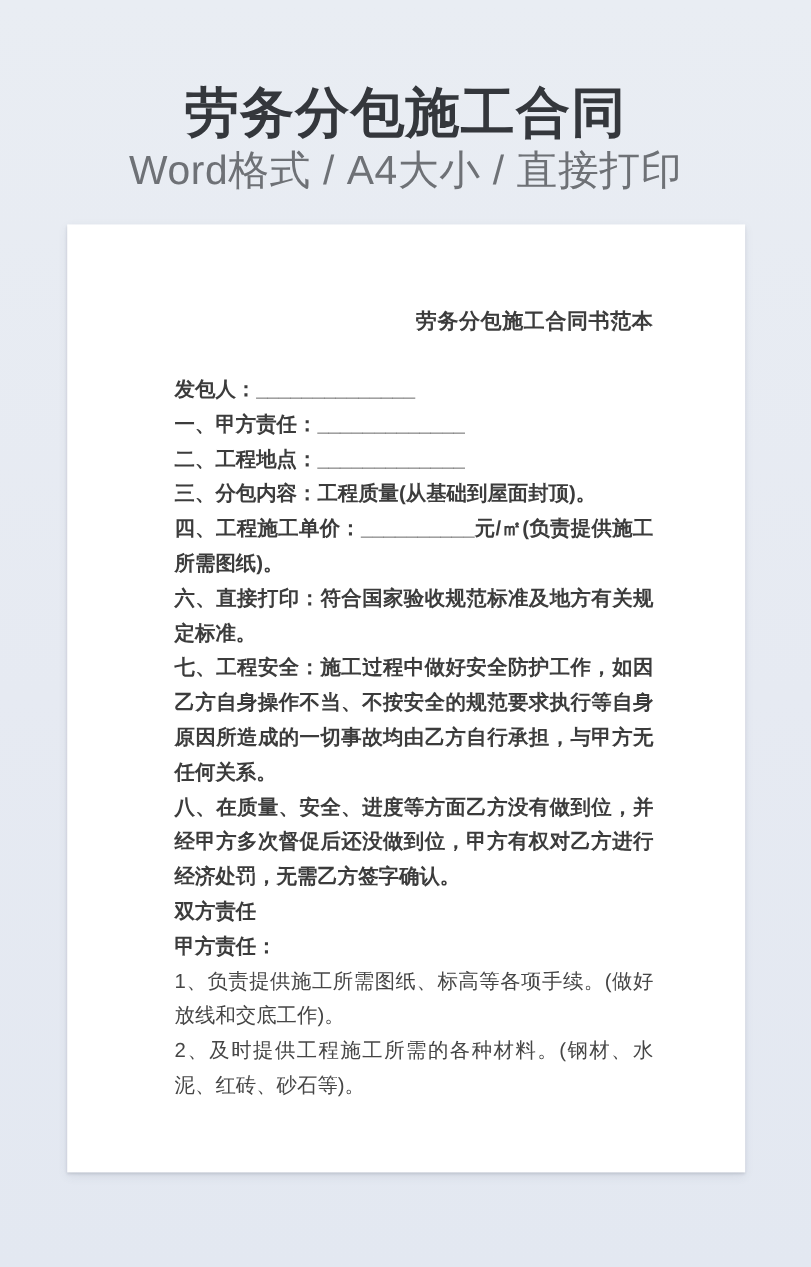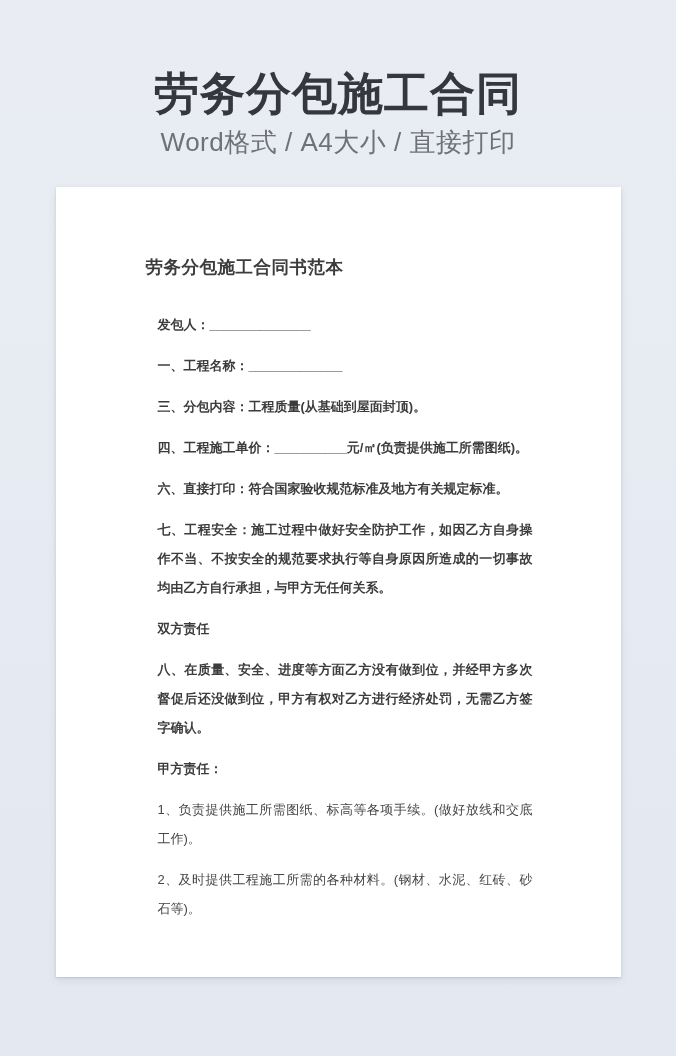--- a/index.html
+++ b/index.html
@@ -23,47 +23,47 @@
   .header h1 {
     margin: 0;
     font-size: 45px;
     line-height: 48px;
     font-weight: 800;
     letter-spacing: 1px;
     color: var(--title-color, #34373c);
   }
   .header .subtitle {
     margin: 7px 0 0 0;
-    font-size: 26px;
+    font-size: 34px;
     line-height: 34px;
     font-weight: 400;
     color: var(--subtitle-color, #6e7176);
     letter-spacing: 0.5px;
   }
   .sheet {
     box-sizing: border-box;
     width: 565px;
     height: 790px;
     margin: 28px auto 0 auto;
     background: var(--sheet-color, #ffffff);
     box-shadow: 0 1px 2px rgba(70, 80, 100, 0.18), 0 3px 8px rgba(70, 80, 100, 0.10);
     padding: 70px 76px 0 90px;
   }
   .doc-title {
     margin: 0 0 33px 0;
-    text-align: left;
+    text-align: right;
     font-size: 17.5px;
     line-height: 20px;
     font-weight: 700;
     color: var(--body-bold-color, #2f2f2f);
     letter-spacing: 0.5px;
   }
   .doc-body p {
-    margin: 12px;
-    font-size: 13px;
+    margin: 0;
+    font-size: 17px;
     line-height: 29px;
     text-align: justify;
     color: var(--body-bold-color, #3c3c3c);
   }
   .doc-body p.bold { font-weight: 700; }
   .doc-body p.regular {
     font-weight: 400;
     color: var(--body-regular-color, #464646);
   }
   .blank {
@@ -77,25 +77,26 @@
 <div class="canvas">
   <header class="header">
     <h1>劳务分包施工合同</h1>
     <p class="subtitle">Word格式 / A4大小 / 直接打印</p>
   </header>
 
   <main class="sheet">
     <h2 class="doc-title">劳务分包施工合同书范本</h2>
     <div class="doc-body" id="doc-body">
         <p class="bold"><span>发包人：</span><span class="blank">______________</span></p>
-        <p class="bold"><span>一、工程名称：</span><span class="blank">_____________</span></p>
+        <p class="bold"><span>一、甲方责任：</span><span class="blank">_____________</span></p>
+        <p class="bold"><span>二、工程地点：</span><span class="blank">_____________</span></p>
         <p class="bold"><span>三、分包内容：工程质量(从基础到屋面封顶)。</span></p>
         <p class="bold"><span>四、工程施工单价：</span><span class="blank">__________</span><span>元/㎡(负责提供施工所需图纸)。</span></p>
         <p class="bold"><span>六、直接打印：符合国家验收规范标准及地方有关规定标准。</span></p>
         <p class="bold"><span>七、工程安全：施工过程中做好安全防护工作，如因乙方自身操作不当、不按安全的规范要求执行等自身原因所造成的一切事故均由乙方自行承担，与甲方无任何关系。</span></p>
+        <p class="bold"><span>八、在质量、安全、进度等方面乙方没有做到位，并经甲方多次督促后还没做到位，甲方有权对乙方进行经济处罚，无需乙方签字确认。</span></p>
         <p class="bold"><span>双方责任</span></p>
-        <p class="bold"><span>八、在质量、安全、进度等方面乙方没有做到位，并经甲方多次督促后还没做到位，甲方有权对乙方进行经济处罚，无需乙方签字确认。</span></p>
         <p class="bold"><span>甲方责任：</span></p>
         <p class="regular"><span>1、负责提供施工所需图纸、标高等各项手续。(做好放线和交底工作)。</span></p>
         <p class="regular"><span>2、及时提供工程施工所需的各种材料。(钢材、水泥、红砖、砂石等)。</span></p>
       </div>
   </main>
 </div>
 
 </body></html>

